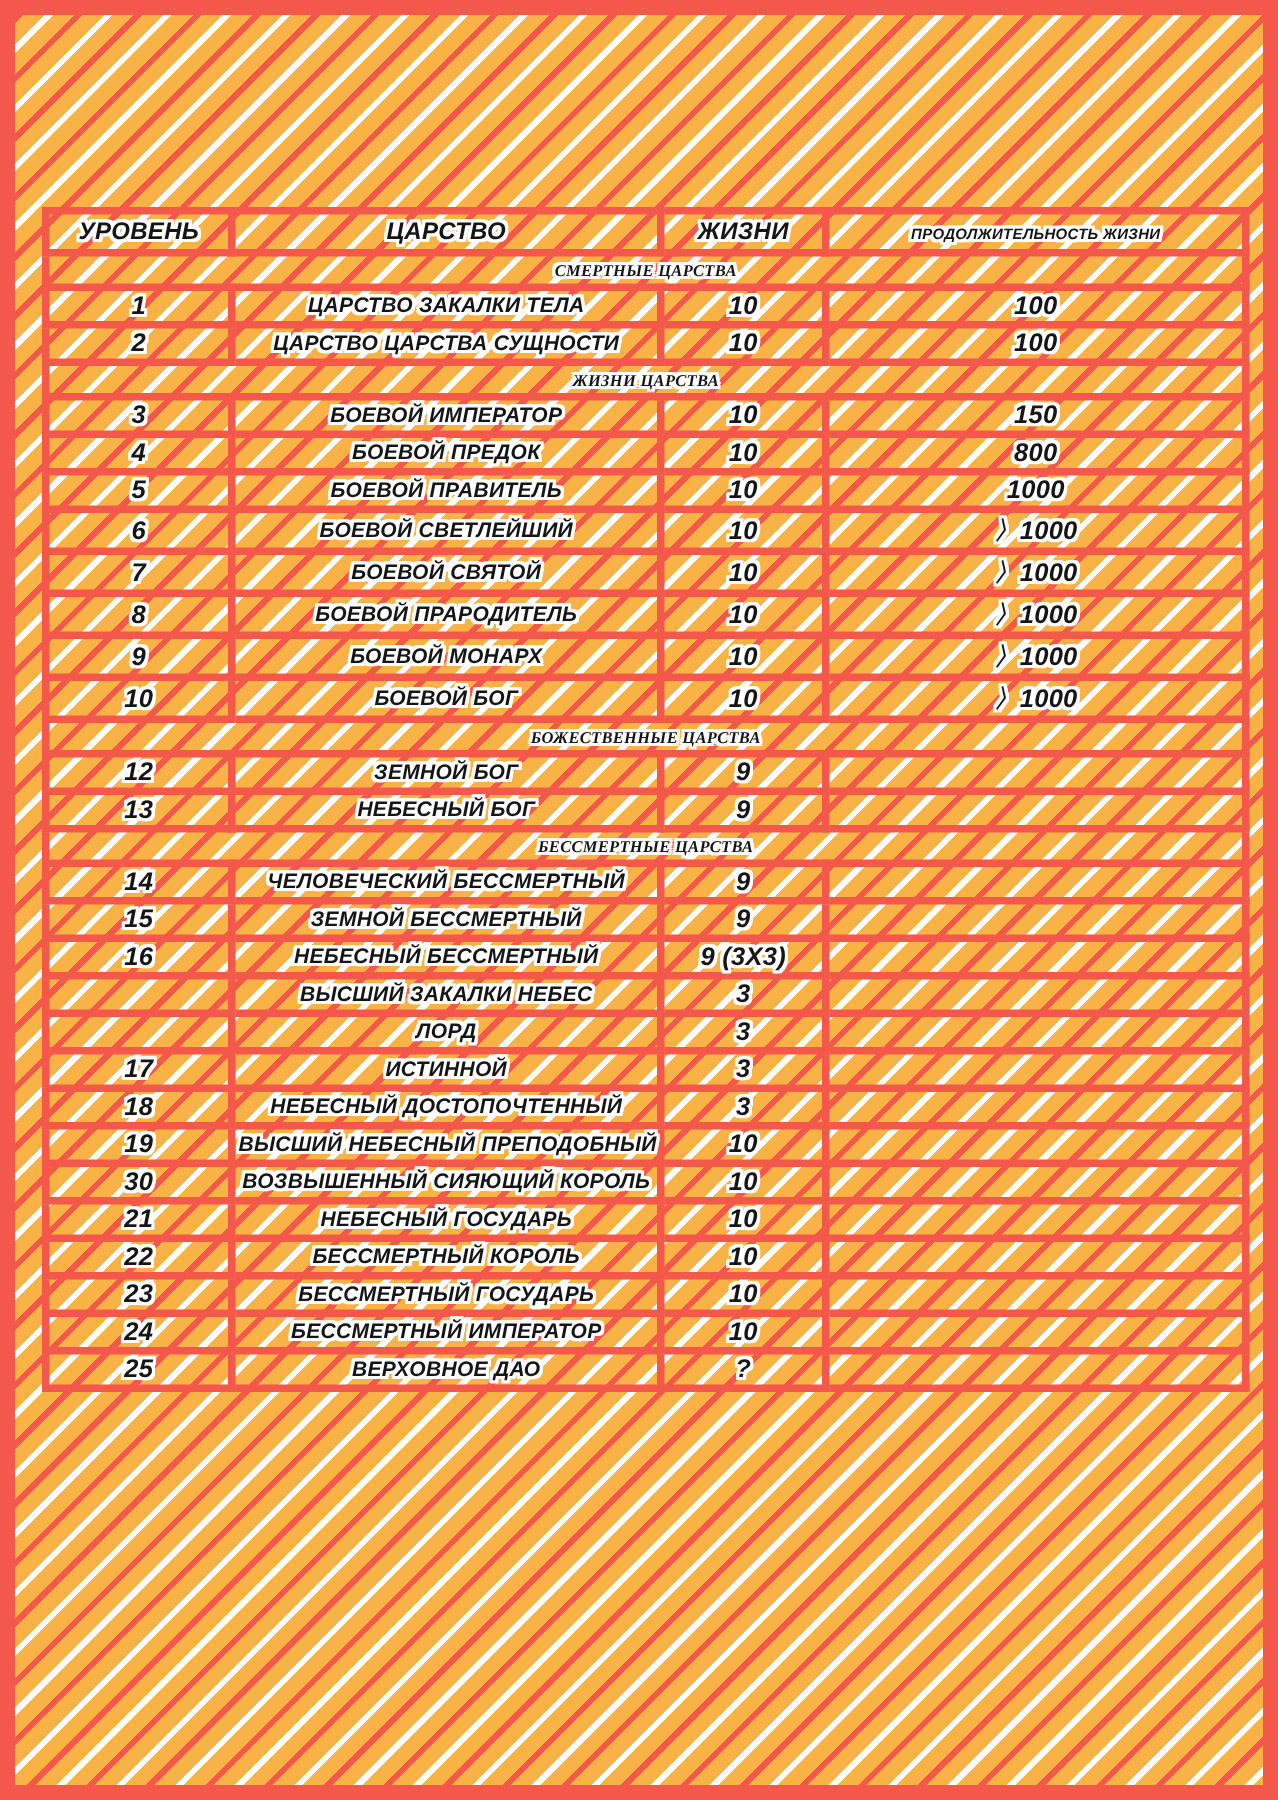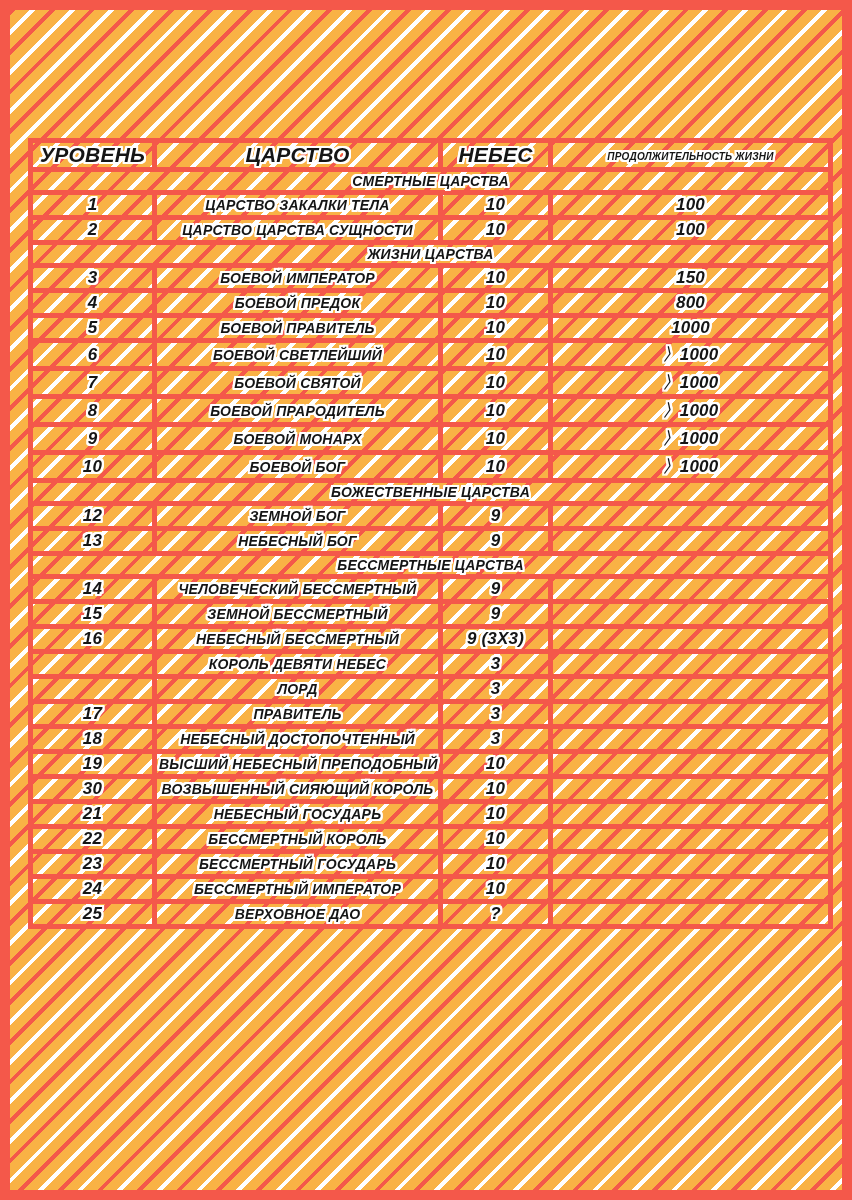--- a/index.html
+++ b/index.html
@@ -47,42 +47,42 @@
     font-weight:bold;
     font-style:italic;
     color:var(--ink);
     letter-spacing:.2px;
     text-shadow:
       -2px -2px 0 #fff, 2px -2px 0 #fff, -2px 2px 0 #fff, 2px 2px 0 #fff,
       -2px 0 0 #fff, 2px 0 0 #fff, 0 -2px 0 #fff, 0 2px 0 #fff,
       -1px -2px 0 #fff, 1px -2px 0 #fff, -2px -1px 0 #fff, 2px -1px 0 #fff,
       -1px 2px 0 #fff, 1px 2px 0 #fff, -2px 1px 0 #fff, 2px 1px 0 #fff;
   }
-  .th-txt{font-size:21px;}
+  .th-txt{font-size:16px;}
   .th-txt.small{font-size:10px;}
-  .section-txt{font-size:14px;}
+  .section-txt{font-size:11px;font-family:Liberation Serif, serif;}
   .realm-txt{font-size:14px;}
   .num-txt{font-size:17px;}
 </style>
 </head>
 <body>
 
 <div class="page">
   <table class="realms">
     <colgroup>
       <col style="width:124px">
       <col style="width:286px">
       <col style="width:110px">
       <col style="width:280px">
     </colgroup>
     <thead>
         <tr>
           <th><span class="txt th-txt">УРОВЕНЬ</span></th>
           <th><span class="txt th-txt">ЦАРСТВО</span></th>
-          <th><span class="txt th-txt">НЕБЕС</span></th>
+          <th><span class="txt th-txt">ЖИЗНИ</span></th>
           <th><span class="txt th-txt small">ПРОДОЛЖИТЕЛЬНОСТЬ ЖИЗНИ</span></th>
         </tr>
       </thead>
     <tbody>
         <tr>
           <td colspan="4"><span class="txt section-txt">СМЕРТНЫЕ ЦАРСТВА</span></td>
         </tr>
         <tr>
           <td><span class="txt num-txt">1</span></td>
           <td><span class="txt realm-txt">ЦАРСТВО ЗАКАЛКИ ТЕЛА</span></td>
@@ -177,33 +177,33 @@
           <td></td>
         </tr>
         <tr>
           <td><span class="txt num-txt">16</span></td>
           <td><span class="txt realm-txt">НЕБЕСНЫЙ БЕССМЕРТНЫЙ</span></td>
           <td><span class="txt num-txt">9 (3X3)</span></td>
           <td></td>
         </tr>
         <tr>
           <td></td>
-          <td><span class="txt realm-txt">КОРОЛЬ ДЕВЯТИ НЕБЕС</span></td>
+          <td><span class="txt realm-txt">ВЫСШИЙ ЗАКАЛКИ НЕБЕС</span></td>
           <td><span class="txt num-txt">3</span></td>
           <td></td>
         </tr>
         <tr>
           <td></td>
           <td><span class="txt realm-txt">ЛОРД</span></td>
           <td><span class="txt num-txt">3</span></td>
           <td></td>
         </tr>
         <tr>
           <td><span class="txt num-txt">17</span></td>
-          <td><span class="txt realm-txt">ПРАВИТЕЛЬ</span></td>
+          <td><span class="txt realm-txt">ИСТИННОЙ</span></td>
           <td><span class="txt num-txt">3</span></td>
           <td></td>
         </tr>
         <tr>
           <td><span class="txt num-txt">18</span></td>
           <td><span class="txt realm-txt">НЕБЕСНЫЙ ДОСТОПОЧТЕННЫЙ</span></td>
           <td><span class="txt num-txt">3</span></td>
           <td></td>
         </tr>
         <tr>

